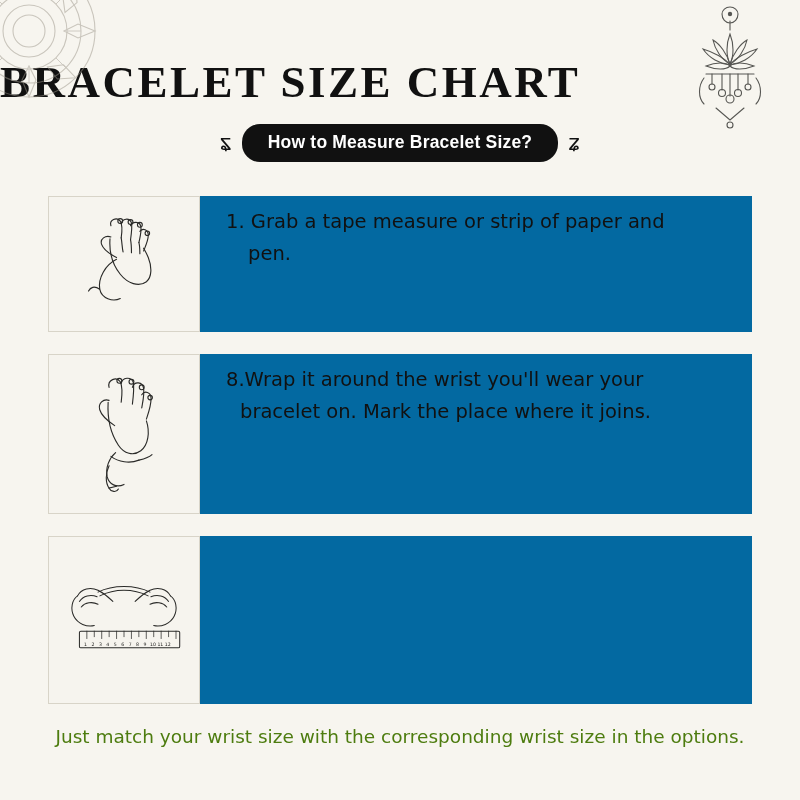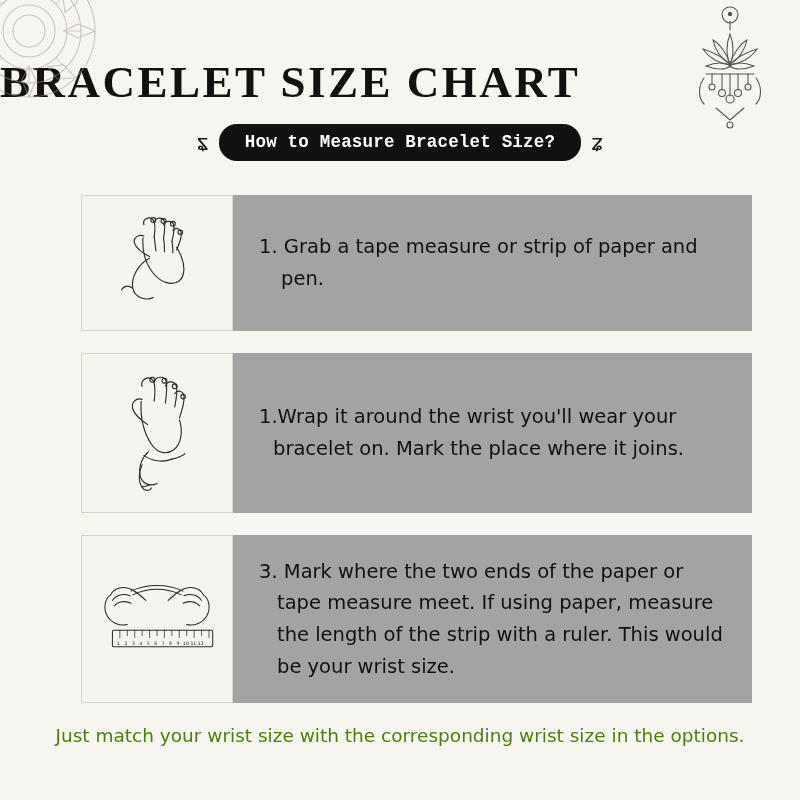--- a/index.html
+++ b/index.html
@@ -48,46 +48,45 @@
     align-items: center;
     justify-content: center;
     gap: 10px;
     margin-top: 16px;
   }
   .pill {
     background: #111;
     color: #fff;
     border-radius: 18px;
     padding: 8px 26px 9px 26px;
-    font-family: Liberation Mono, monospace;
+    font-family: Liberation Sans, sans-serif;
     font-size: 17.5px;
     font-weight: 700;
     letter-spacing: 0.2px;
     white-space: nowrap;
   }
   .swirl {
     font-size: 22px;
     color: #111;
     line-height: 1;
     font-family: "DejaVu Sans", sans-serif;
   }
   .swirl.left { transform: scaleX(-1); }
 
   
   .steps {
     margin-top: 34px;
     padding: 0 48px;
   }
   .step {
     display: flex;
-    align-items: center;
-    background: #a3a3a3;
+    align-items: flex-start;
+    background: #0369a1;
     margin-bottom: 22px;
     min-height: 128px;
-    margin-left: 33px;
   }
   .step-img {
     width: 152px;
     min-width: 152px;
     background: #f6f4ee;
     border: 1px solid #d8d4c8;
     display: flex;
     align-items: center;
     justify-content: center;
   }
@@ -241,21 +240,21 @@
           <path d="M51 90 C44 96 40 106 42 116 C44 124 52 128 60 124"></path>
           <path d="M46 94 C54 100 66 102 76 98"></path>
           <path d="M76 98 C84 96 88 94 90 92"></path>
           <path d="M44 104 C40 112 40 122 44 128 L52 126"></path>
           <path d="M44 128 C46 132 52 133 54 129"></path>
         </g>
       </svg>
     </div>
     <div class="step-text">
       <div>
-        <span>1.Wrap it around the wrist you'll wear your</span>
+        <span>8.Wrap it around the wrist you'll wear your</span>
         <span style="padding-left:14px">bracelet on. Mark the place where it joins.</span>
       </div>
     </div>
   </div>
 
   <div class="step step-3">
     <div class="step-img">
       <svg viewBox="0 0 140 120" width="130" height="112">
         <g stroke="#2a2a28" fill="none" stroke-width="1.1" stroke-linecap="round">
 
@@ -298,25 +297,17 @@
             <text x="75" y="88">7</text>
               <text x="83" y="88">8</text>
               <text x="91" y="88">9</text>
             <text x="98" y="88">10</text>
               <text x="106" y="88">11</text>
               <text x="114" y="88">12</text>
           </g>
         </g>
       </svg>
     </div>
-    <div class="step-text">
-      <div>
-        <span>3. Mark where the two ends of the paper or</span>
-        <span style="padding-left:18px">tape measure meet. If using paper, measure</span>
-        <span style="padding-left:18px">the length of the strip with a ruler. This would</span>
-        <span style="padding-left:18px">be your wrist size.</span>
-      </div>
-    </div>
   </div>
 
 </div>
 
 <div class="footer">Just match your wrist size with the corresponding wrist size in the options.</div>
 
 </body></html>

